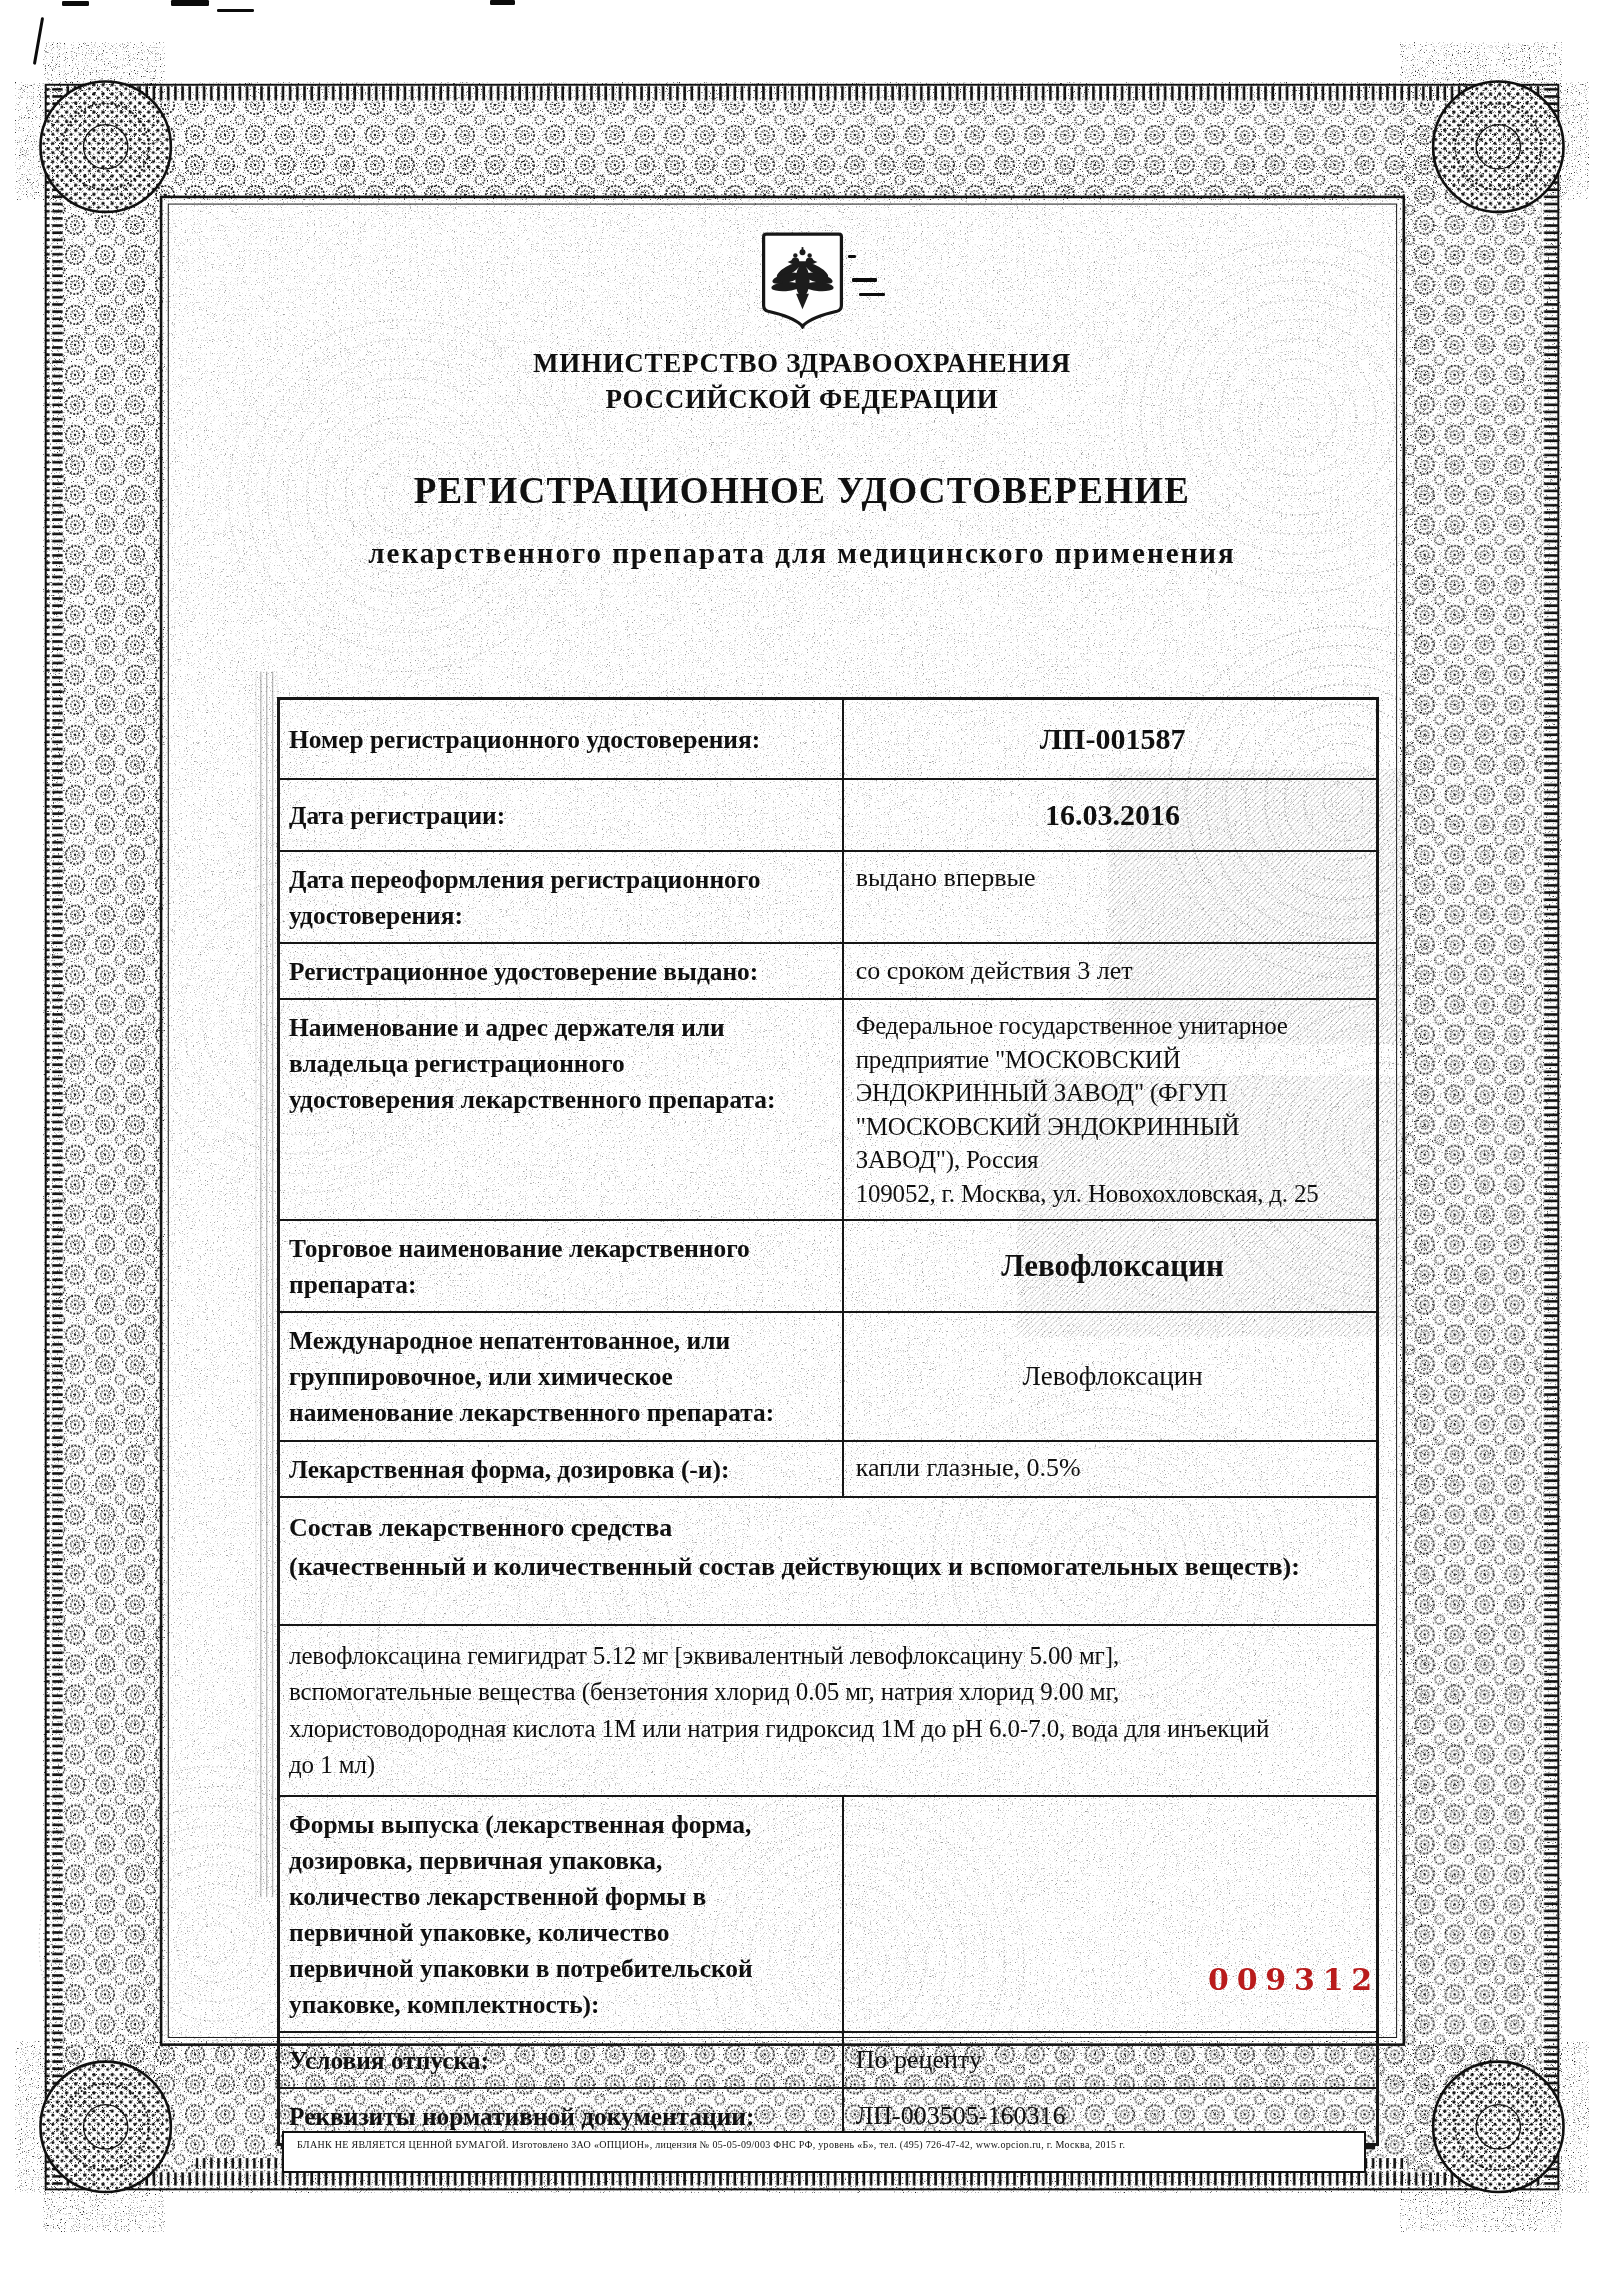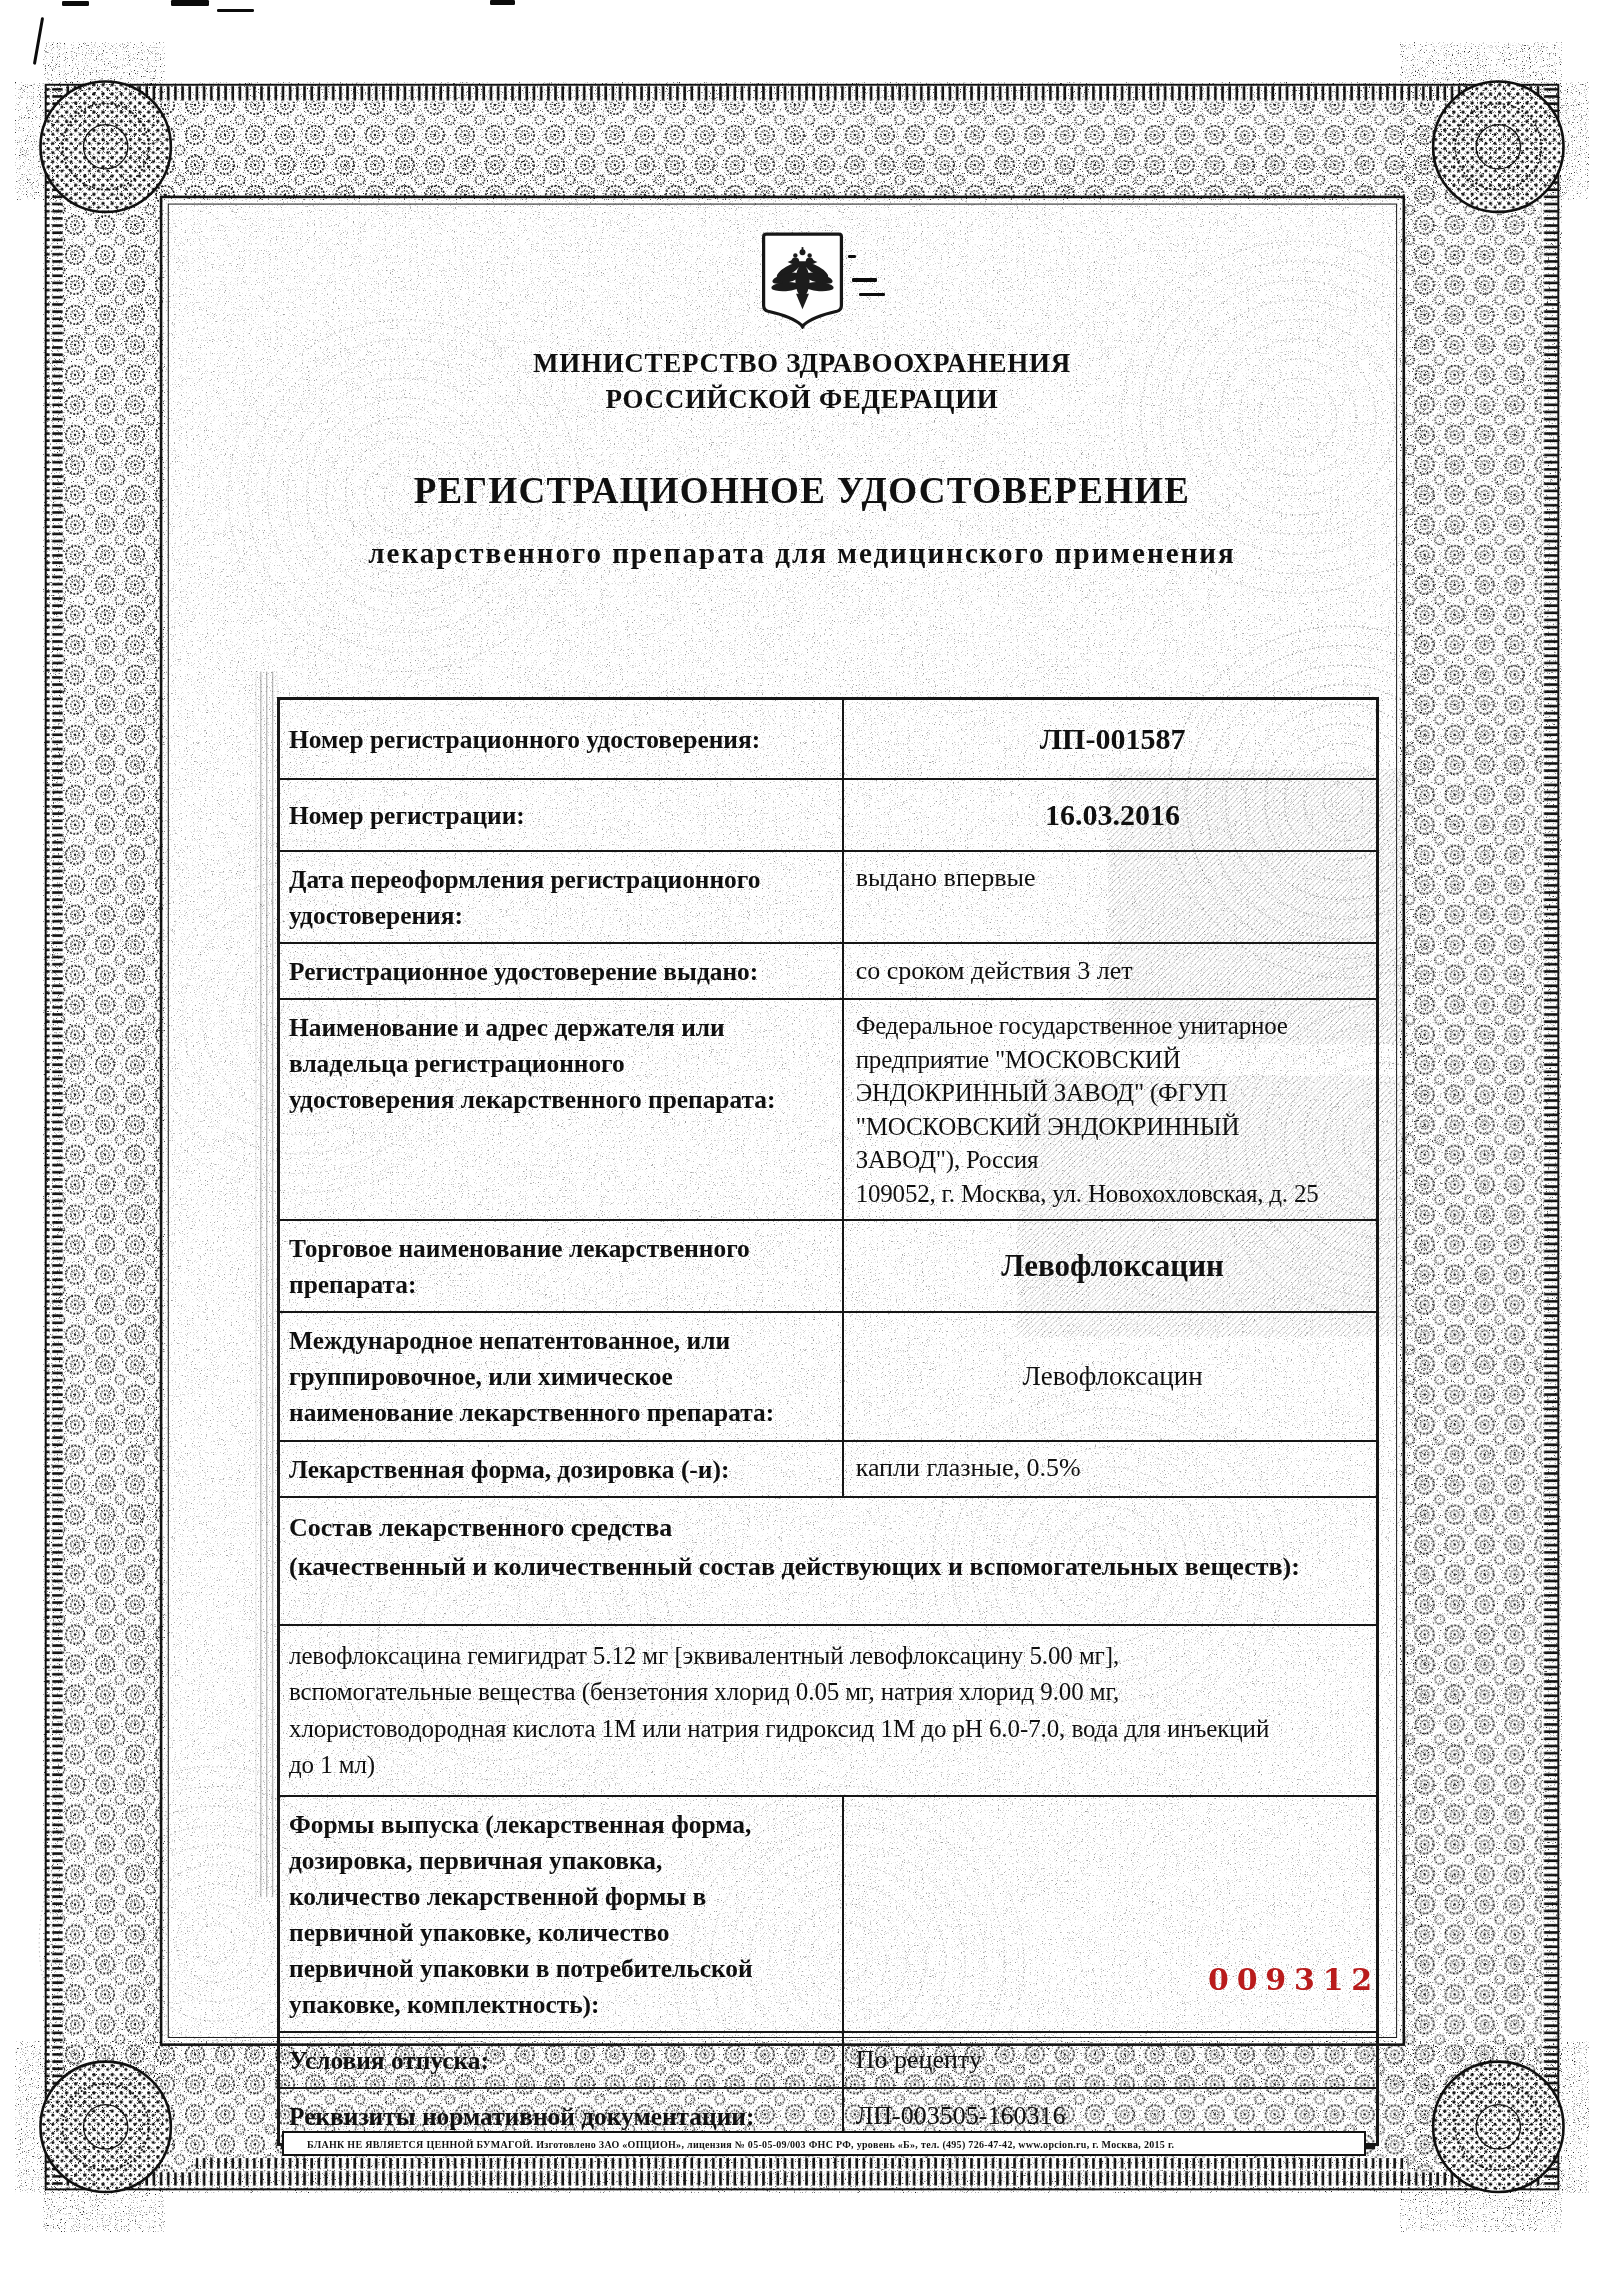--- a/index.html
+++ b/index.html
@@ -51,24 +51,24 @@
   .r8 .value{line-height:1.7;}
   .comp{border-top:2.6px solid #161616;}
   .comp-h{padding:10.4px 9px;font-weight:700;font-size:26px;line-height:1.5;white-space:pre-line;min-height:72px;box-sizing:border-box;}
   .comp-b{padding:11.7px 9px;font-weight:400;font-size:25px;line-height:1.45;letter-spacing:-0.1px;white-space:pre-line;min-height:140px;box-sizing:border-box;margin-top:28px;}
   
   .serial{
     position:absolute;left:1208px;top:1962px;
     font-family:"DejaVu Serif", serif;font-size:30px;font-weight:700;letter-spacing:7.8px;color:#b91c1c;
   }
   .strip{
-    position:absolute;left:282px;top:2131px;width:1084px;height:25px;
+    position:absolute;left:282px;top:2131px;width:1084px;height:42px;
     border:2.6px solid #101010;background:#ffffff;box-sizing:border-box;
-    font-size:10px;font-weight:700;line-height:23px;letter-spacing:0.3px;
-    white-space:nowrap;overflow:hidden;padding:0 23px;
+    font-size:10px;font-weight:400;line-height:23px;letter-spacing:0.3px;
+    white-space:nowrap;overflow:hidden;padding:0 13px;
   }
 </style>
 </head>
 <body>
 
 <div class="page">
 
   <svg class="bg" width="1604" height="2295" viewBox="0 0 2460 3520">
     <defs>
       <pattern id="lace" width="46" height="46" patternUnits="userSpaceOnUse">
@@ -208,21 +208,21 @@
     <div class="doc-title">РЕГИСТРАЦИОННОЕ УДОСТОВЕРЕНИЕ</div>
     <div class="doc-subtitle">лекарственного препарата для медицинского применения</div>
   </div>
 
   <div class="table">
     <div class="row r0">
       <div class="cell label vc">Номер регистрационного удостоверения:</div>
       <div class="cell value vc center bold big">ЛП-001587</div>
     </div>
     <div class="row r1">
-      <div class="cell label vc">Номер регистрации:</div>
+      <div class="cell label vc">Дата регистрации:</div>
       <div class="cell value vc center bold big">16.03.2016</div>
     </div>
     <div class="row r2">
       <div class="cell label">Дата переоформления регистрационного
 удостоверения:</div>
       <div class="cell value">выдано впервые</div>
     </div>
     <div class="row r3">
       <div class="cell label vc">Регистрационное удостоверение выдано:</div>
       <div class="cell value vc">со сроком действия 3 лет</div>

